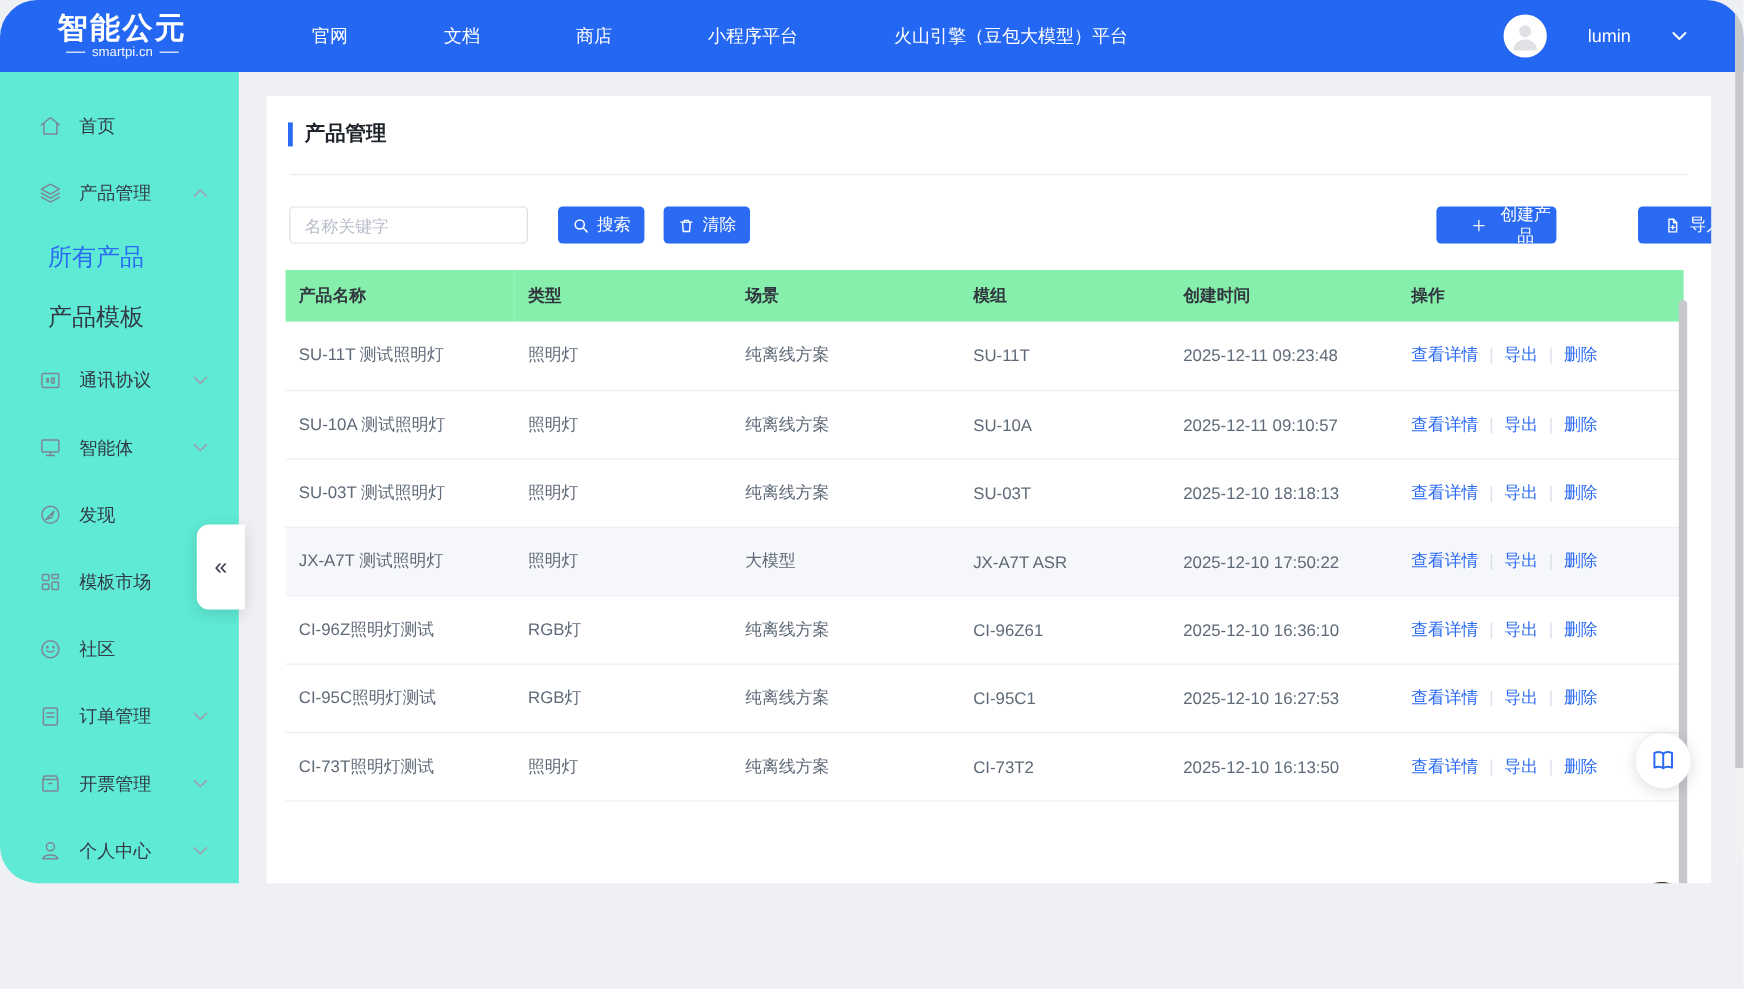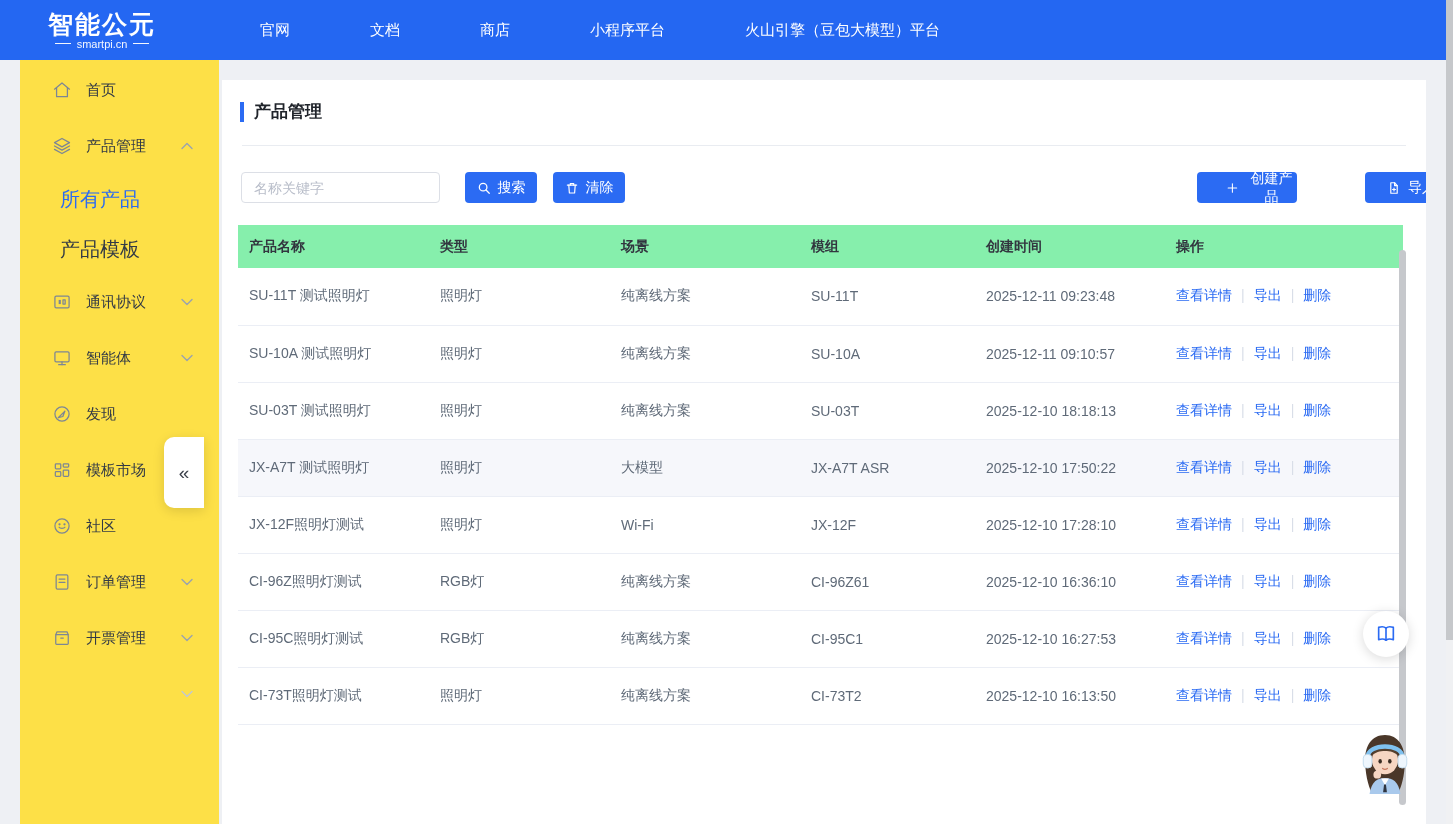--- a/index.html
+++ b/index.html
@@ -1,37 +1,37 @@
 <!DOCTYPE html>
 <html><head>
 <meta charset="utf-8">
 <style>
   * { margin:0; padding:0; box-sizing:border-box; }
   html,body { width:1453px; height:824px; overflow:hidden; }
   body { font-family:"Liberation Sans", sans-serif; background:#eef0f4; position:relative; }
-  .screen { position:absolute; inset:0; width:1453px; height:824px; overflow:hidden; }
+  .screen { position:absolute; inset:0; width:1453px; height:736px; overflow:hidden;border-radius:31px; }
 
   
   .topbar { position:absolute; left:0; top:0; width:1453px; height:60px;
             background:#2467f2; display:flex; align-items:center; color:#fff; z-index:20; }
   .logo { margin-left:42px; width:120px; display:flex; flex-direction:column; align-items:center; }
   .logo-title { font-size:25px; font-weight:800; letter-spacing:2px; line-height:26px; white-space:nowrap; }
   .logo-sub { display:flex; align-items:center; gap:6px; font-size:11px; margin-top:1px; opacity:.95; }
   .logo-sub .dash { display:inline-block; width:16px; height:1px; background:#fff; }
   .topnav { display:flex; gap:80px; margin-left:98px; }
   .topnav-item { font-size:15px; cursor:pointer; white-space:nowrap; }
   .user-area { position:absolute; right:47px; display:flex; align-items:center; gap:34px; }
   .avatar { width:36px; height:36px; border-radius:50%; background:#fff; border:2px solid #fff;
             display:flex; align-items:center; justify-content:center; overflow:hidden; }
   .username { font-size:15px; }
   .chev-white svg { display:block; }
 
   
-  .sidebar { position:absolute; left:0; top:60px; width:200px; height:764px; background:#fde047;
-             border-right:1px solid #eef0f3; padding-top:2px; z-index:10;margin-left:20px; }
+  .sidebar { position:absolute; left:0; top:60px; width:200px; height:764px; background:#5eead4;
+             border-right:1px solid #eef0f3; padding-top:17px; z-index:10; }
   .side-item { height:56px; display:flex; align-items:center; padding:0 26px 0 32px; cursor:pointer; color:#333a45; }
   .side-item .icn { width:20px; height:20px; margin-right:14px; display:flex; align-items:center; justify-content:center; color:#7d8694; }
   .side-item .lbl { font-size:15px; flex:1; white-space:nowrap; }
   .side-item .chev { color:#9aa3af; display:flex; }
   .side-child { height:50px; display:flex; align-items:center; padding-left:40px; font-size:20px; color:#333a45; cursor:pointer; }
   .side-child.active { color:#2b6bf3; }
 
   .collapse-tab { position:absolute; left:164px; top:437px; width:40px; height:71px; background:#fff;
                   border-radius:10px 0 0 10px; box-shadow:0 3px 12px rgba(0,0,0,.13);
                   display:flex; align-items:center; justify-content:center; z-index:12; cursor:pointer;
@@ -94,20 +94,34 @@
           <span class="dash"></span>
       </div>
     </div>
     <nav class="topnav">
       <div class="topnav-item">官网</div>
       <div class="topnav-item">文档</div>
       <div class="topnav-item">商店</div>
       <div class="topnav-item">小程序平台</div>
       <div class="topnav-item">火山引擎（豆包大模型）平台</div>
     </nav>
+    <div class="user-area">
+      <div class="avatar">
+        <svg width="30" height="30" viewBox="0 0 30 30">
+            <circle cx="15" cy="11" r="5" fill="#dfe1e4"></circle>
+            <path d="M5 27c1-7 6-9 10-9s9 2 10 9z" fill="#dfe1e4"></path>
+          </svg>
+      </div>
+      <span class="username">lumin</span>
+      <span class="chev-white">
+        <svg width="13" height="9" viewBox="0 0 13 9">
+            <path d="M1.5 1.5 L6.5 6.5 L11.5 1.5" stroke="#fff" stroke-width="1.6" fill="none" stroke-linecap="round" stroke-linejoin="round"></path>
+          </svg>
+      </span>
+    </div>
   </header>
 
   <aside class="sidebar">
     <div class="side-item">
       <span class="icn">
           <svg width="20" height="20" viewBox="0 0 24 24" fill="none" stroke="#7d8694" stroke-width="1.5" stroke-linecap="round" stroke-linejoin="round">
             <path d="M3 11 L12 3.5 L21 11"></path>
             <path d="M5.5 9.5 V20 H18.5 V9.5"></path>
           </svg>
         </span>
@@ -208,20 +222,34 @@
     </div>
     <div class="side-item">
       <span class="icn">
           <svg width="20" height="20" viewBox="0 0 24 24" fill="none" stroke="#7d8694" stroke-width="1.5" stroke-linecap="round" stroke-linejoin="round">
             <path d="M4.5 8 L6 4.5 H18 L19.5 8"></path>
             <rect x="4.5" y="8" width="15" height="11.5" rx="1"></rect>
             <path d="M10.5 12 H13.5"></path>
           </svg>
         </span>
       <span class="lbl">开票管理</span>
+      <span class="chev">
+          <svg width="12" height="8" viewBox="0 0 12 8">
+            <path d="M1 1.5 L6 6.5 L11 1.5" stroke="#9aa3af" stroke-width="1.4" fill="none" stroke-linecap="round" stroke-linejoin="round"></path>
+          </svg>
+        </span>
+    </div>
+    <div class="side-item">
+      <span class="icn">
+          <svg width="20" height="20" viewBox="0 0 24 24" fill="none" stroke="#7d8694" stroke-width="1.5" stroke-linecap="round" stroke-linejoin="round">
+            <circle cx="12" cy="8" r="4"></circle>
+            <path d="M4.5 20 c1.5-5 13.5-5 15 0 Z"></path>
+          </svg>
+        </span>
+      <span class="lbl">个人中心</span>
       <span class="chev">
           <svg width="12" height="8" viewBox="0 0 12 8">
             <path d="M1 1.5 L6 6.5 L11 1.5" stroke="#9aa3af" stroke-width="1.4" fill="none" stroke-linecap="round" stroke-linejoin="round"></path>
           </svg>
         </span>
     </div>
     <div class="side-item">
       <span class="icn"></span>
       <span class="lbl"></span>
       <span class="chev">
@@ -336,30 +364,20 @@
       <td>JX-A7T 测试照明灯</td>
       <td>照明灯</td>
       <td>大模型</td>
       <td>JX-A7T ASR</td>
       <td>2025-12-10 17:50:22</td>
       <td>
         <a class="link">查看详情</a><span class="sep">|</span><a class="link">导出</a><span class="sep">|</span><a class="link">删除</a>
       </td>
     </tr>
 
-    <tr class="trow">
-      <td>JX-12F照明灯测试</td>
-      <td>照明灯</td>
-      <td>Wi-Fi</td>
-      <td>JX-12F</td>
-      <td>2025-12-10 17:28:10</td>
-      <td>
-        <a class="link">查看详情</a><span class="sep">|</span><a class="link">导出</a><span class="sep">|</span><a class="link">删除</a>
-      </td>
-    </tr>
 
     <tr class="trow">
       <td>CI-96Z照明灯测试</td>
       <td>RGB灯</td>
       <td>纯离线方案</td>
       <td>CI-96Z61</td>
       <td>2025-12-10 16:36:10</td>
       <td>
         <a class="link">查看详情</a><span class="sep">|</span><a class="link">导出</a><span class="sep">|</span><a class="link">删除</a>
       </td>

